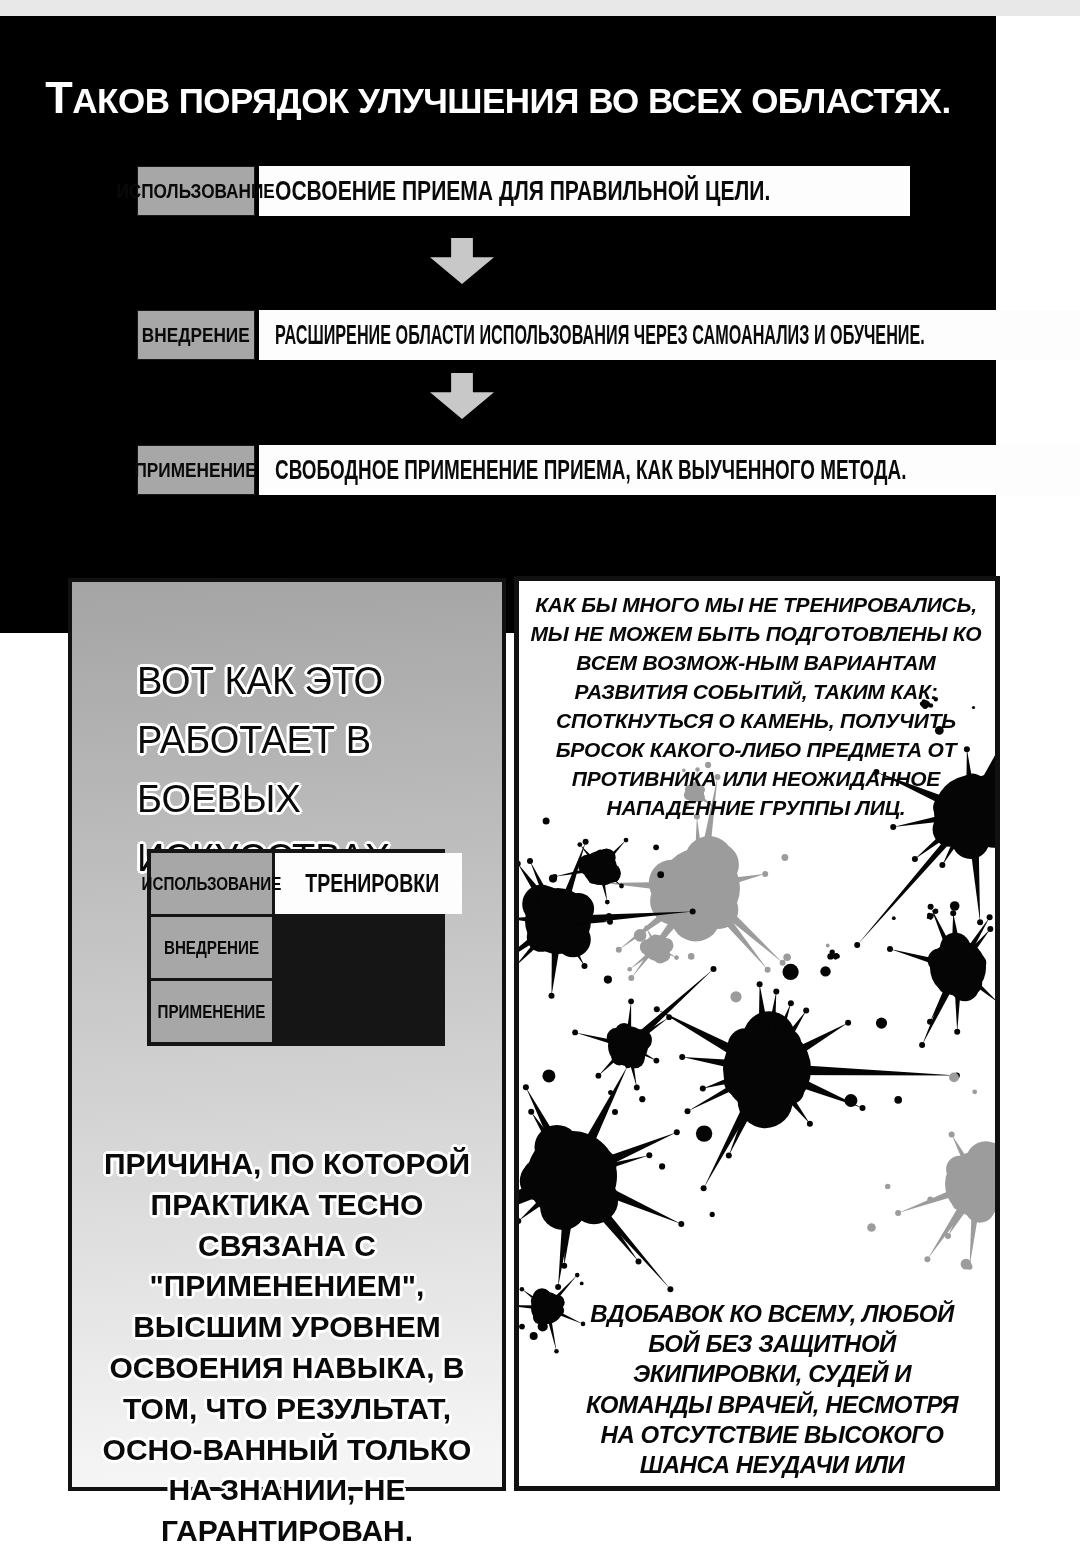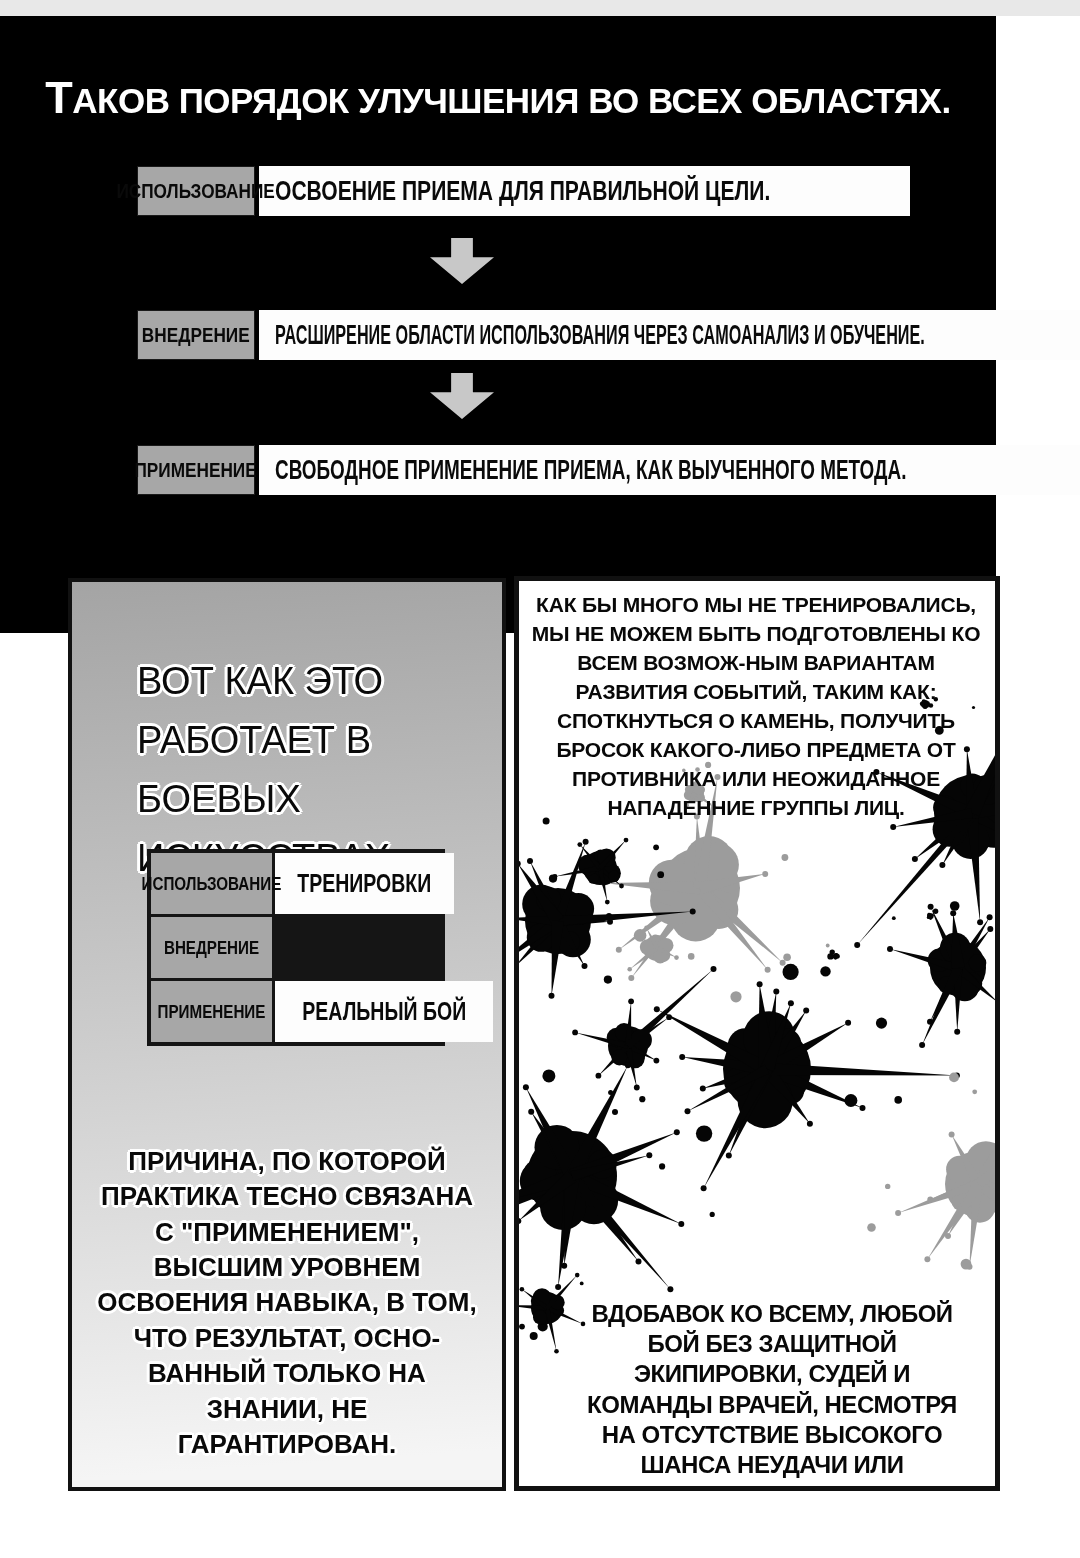--- a/index.html
+++ b/index.html
@@ -57,31 +57,31 @@
   .mapping-table{position:absolute;left:75px;top:267px;width:290px;border:4px solid #151515;background:#151515;}
   .t-row{display:flex;height:61px;}
   .t-row + .t-row{margin-top:3px;}
   .t-label{
     width:121px;flex:none;background:var(--label_gray,#a7a7a7);
     display:flex;align-items:center;justify-content:center;
   }
   .t-label .cond{font-size:19px;font-weight:bold;transform:scaleX(.80);}
   .t-value{
     flex:1;margin-left:3px;background:#fdfdfd;
-    display:flex;align-items:center;justify-content:flex-end;
+    display:flex;align-items:center;justify-content:flex-end;padding-left:8px;
   }
   .t-value .cond{font-size:26px;font-weight:bold;transform:scaleX(.75);}
   .left-paragraph{
     position:absolute;top:562px;left:23px;width:384px;margin:0;text-align:center;
-    font-size:26px;line-height:1.36;font-weight:bold;color:#0a0a0a;
+    font-size:30px;line-height:1.36;font-weight:bold;color:#0a0a0a;
   }
   
   .right-panel{
     position:absolute;left:514px;top:560px;width:486px;height:915px;box-sizing:border-box;
-    border:5px solid #111;background:#fff;overflow:hidden;
+    border:5px solid #111;background:#fff;overflow:hidden;font-style:italic;
   }
   .splatter-layer{position:absolute;left:0;top:0;width:476px;height:905px;z-index:1;}
   .right-top{
     position:absolute;z-index:2;top:10px;left:10px;right:12px;margin:0;text-align:center;
     font-size:21px;line-height:1.38;letter-spacing:-0.2px;font-weight:bold;color:#080808;
   }
   .right-bottom{
     position:absolute;z-index:2;top:718px;left:50px;right:20px;margin:0;text-align:center;
     font-size:24px;line-height:1.26;letter-spacing:-0.5px;font-weight:bold;color:#080808;
   }
@@ -139,23 +139,20 @@
         </div>
       </div>
       <div class="t-row">
         <div class="t-label">
           <span class="cond">ВНЕДРЕНИЕ</span>
         </div>
       </div>
       <div class="t-row">
         <div class="t-label">
           <span class="cond">ПРИМЕНЕНИЕ</span>
-        </div>
-        <div class="t-value">
-          <span class="cond">РЕАЛЬНЫЙ БОЙ</span>
         </div>
       </div>
     </div>
 
     <p class="left-paragraph outlined">ПРИЧИНА, ПО КОТОРОЙ ПРАКТИКА ТЕСНО СВЯЗАНА С "ПРИМЕНЕНИЕМ", ВЫСШИМ УРОВНЕМ ОСВОЕНИЯ НАВЫКА, В ТОМ, ЧТО РЕЗУЛЬТАТ, ОСНО-ВАННЫЙ ТОЛЬКО НА ЗНАНИИ, НЕ ГАРАНТИРОВАН.</p>
   </section>
 
   <section class="right-panel">
     <svg class="splatter-layer" viewBox="0 0 476 905" xmlns="http://www.w3.org/2000/svg">
         <g fill="#9c9c9c">

